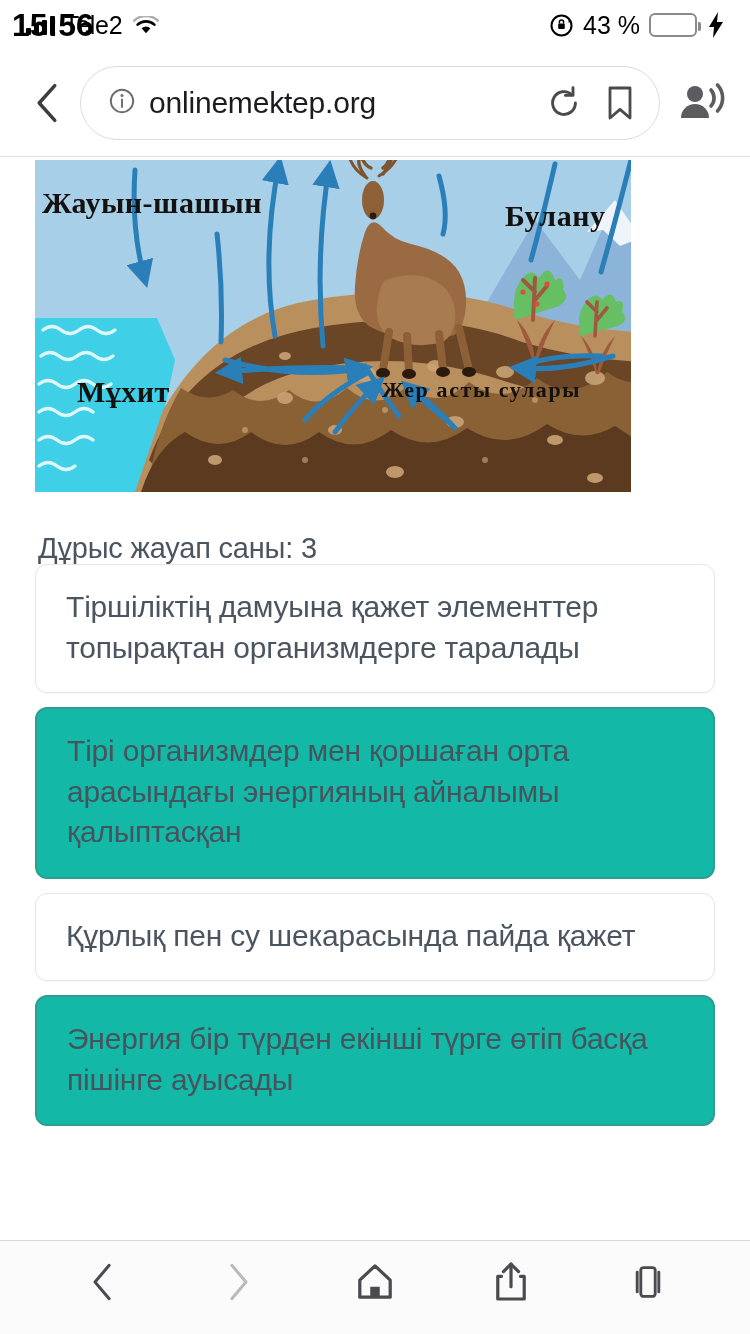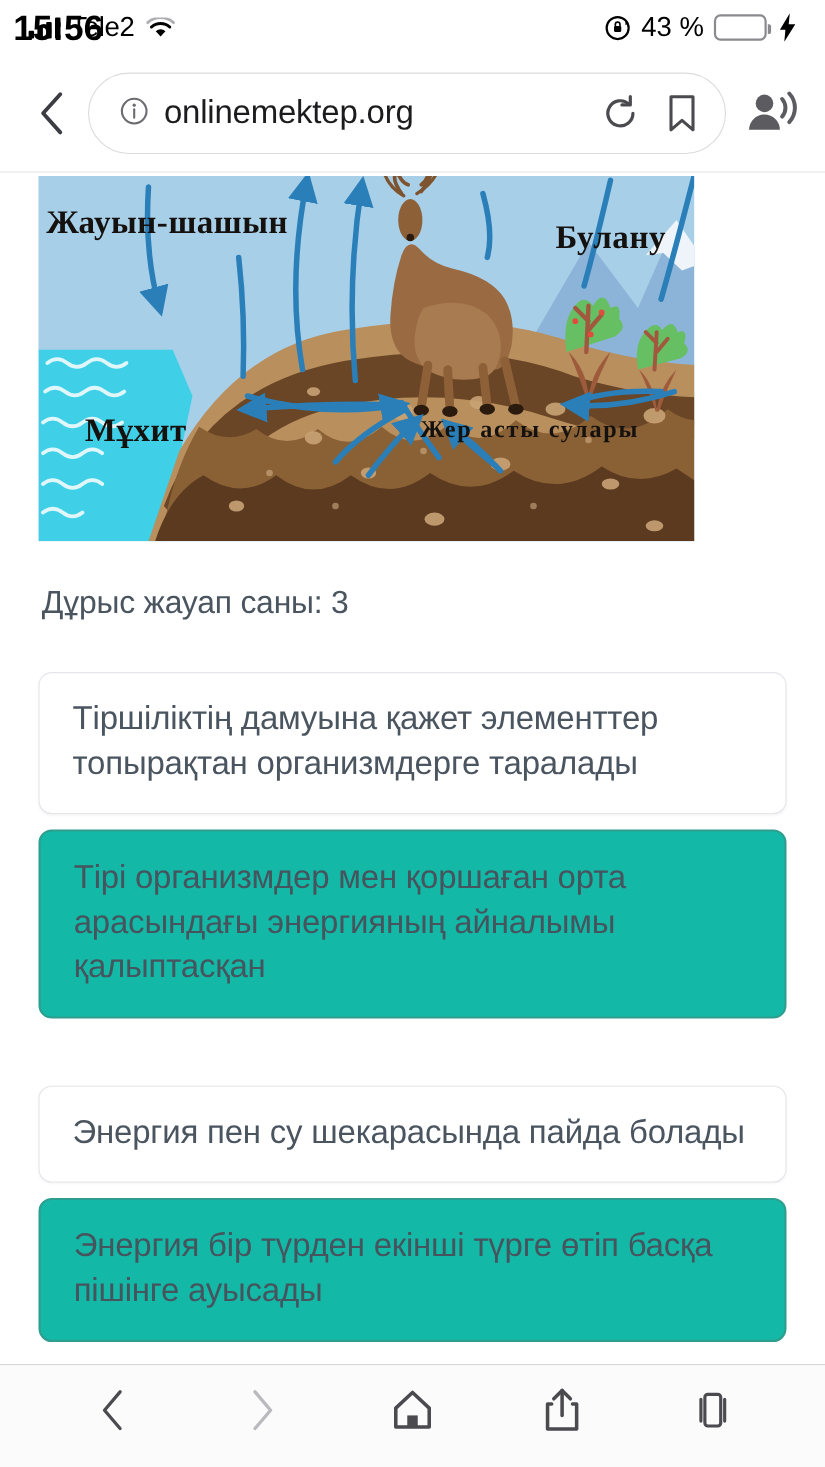--- a/index.html
+++ b/index.html
@@ -146,21 +146,20 @@
     padding: 22px 30px 24px 30px;
     font-size: 30px;
     line-height: 1.35;
     letter-spacing: -0.2px;
     color: #4a5560;
   }
   .option.unselected {
     background: #ffffff;
     border: 1.5px solid #e4e6e9;
     box-shadow: 0 1px 2px rgba(0,0,0,0.04);
-    margin-top: 47px;
   }
   .option.selected {
     background: #14b8a6;
     border: 2px solid #2e9e8f;
     color: #46545e;
   }
 
   
   .bottom-bar {
     flex: 0 0 94px;
@@ -387,21 +386,21 @@
       <div class="fig-label lbl-evap">Булану</div>
       <div class="fig-label lbl-ocean">Мұхит</div>
       <div class="fig-label lbl-ground">Жер асты сулары</div>
     </div>
 
     <div class="qcount">Дұрыс жауап саны: 3</div>
 
     <div class="options" id="options-list">
         <div class="option unselected"><span>Тіршіліктің дамуына қажет элементтер топырақтан организмдерге таралады</span></div>
         <div class="option selected"><span>Тірі организмдер мен қоршаған орта арасындағы энергияның айналымы қалыптасқан</span></div>
-        <div class="option unselected"><span>Энергия пен су шекарасында пайда болады</span></div>
+        <div class="option unselected"><span>Құрлық пен су шекарасында пайда қажет</span></div>
         <div class="option selected"><span>Энергия бір түрден екінші түрге өтіп басқа пішінге ауысады</span></div>
       </div>
   </div>
 
   <div class="bottom-bar">
     <span class="tb-btn">
       <svg viewBox="0 0 30 48" width="25" height="42" aria-hidden="true">
         <path d="M23 4 L6 24 L23 44" fill="none" stroke="currentColor" stroke-width="3.6" stroke-linecap="round" stroke-linejoin="round"></path>
       </svg>
     </span>

